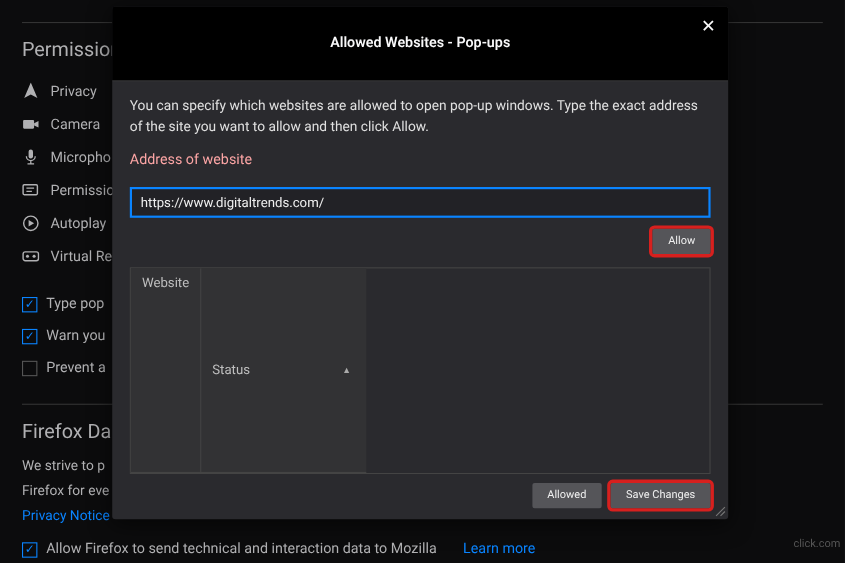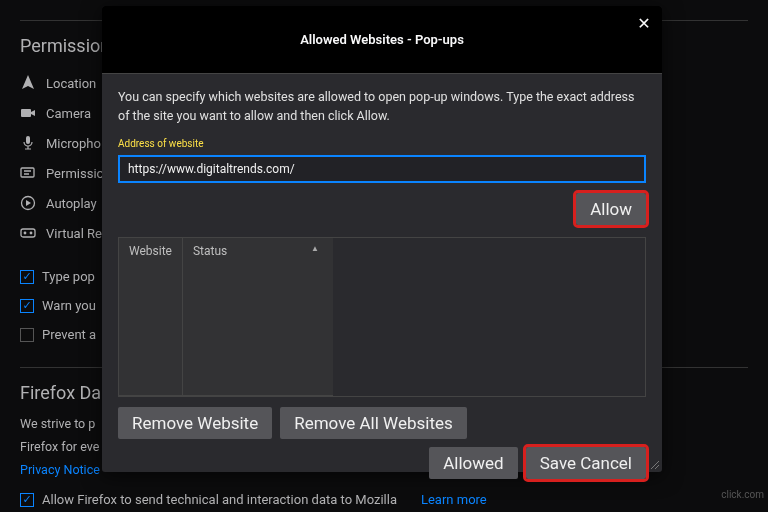--- a/index.html
+++ b/index.html
@@ -16,31 +16,31 @@
   .chk.checked::after { content: "✓"; color: #0a84ff; font-size: 11px; line-height: 1; }
   .para { color: #b1b1b3; font-size: 12.5px; line-height: 1.5; margin: 4px 0; }
   .link { color: #0a84ff; text-decoration: none; }
   
   .dialog { position: absolute; top: 6px; left: 102px; width: 560px; height: 466px; background: #2a2a2e; border-radius: 3px; box-shadow: 0 4px 20px rgba(0,0,0,0.6); display: flex; flex-direction: column; }
   .dialog-header { position: relative; background: #000000; border-bottom: 1px solid #444; padding: 26px 0; border-radius: 3px 3px 0 0; }
   .dialog-title { text-align: center; color: #f9f9fa; font-size: 13px; font-weight: 600; }
   .dialog-close { position: absolute; right: 8px; top: 7px; width: 20px; height: 20px; color: #f9f9fa; font-size: 16px; display: flex; align-items: center; justify-content: center; cursor: pointer; }
   .dialog-body { padding: 14px 16px 10px 16px; flex: 1; display: flex; flex-direction: column; }
   .desc { color: #e0e0e0; font-size: 12.5px; line-height: 1.5; margin-bottom: 12px; }
-  .lbl { color: #fde047; font-size: 10px; margin-bottom: 6px; }
+  .lbl { color: #fca5a5; font-size: 13px; margin-bottom: 17px; }
   .url-input { width: 100%; background: #222226; border: 2.5px solid #0a84ff; color: #f0f0f0; font-size: 12px; padding: 5px 8px; outline: none; }
   .btn-row-right { display: flex; justify-content: flex-end; margin-top: 10px; }
-  .btn { background: #555559; color: #f0f0f0; border: none; padding: 6px 14px; font-size: 17px; cursor: pointer; border-radius: 2px; }
+  .btn { background: #555559; color: #f0f0f0; border: none; padding: 6px 14px; font-size: 10px; cursor: pointer; border-radius: 2px; }
   .hl-red { outline: 3px solid #d7201e; outline-offset: 0; }
   
   .table-wrap { margin-top: 12px; border: 1px solid #444; flex: 1; display: flex; flex-direction: row; background: #2a2a2e; min-height: 160px; }
   .table-head { display: flex; background: #323234; border-bottom: 1px solid #444; }
   .th { padding: 6px 10px; color: #bfbfbf; font-size: 12px; }
   .th-website { flex: 1; border-right: 1px solid #444; }
-  .th-status { width: 150px; display: flex; align-items: flex-start; justify-content: space-between; }
+  .th-status { width: 150px; display: flex; align-items: center; justify-content: space-between; }
   .sort-ind { font-size: 8px; color: #aaa; margin-right: 4px; }
   .table-body { flex: 1; }
   
   .bottom-btns { display: flex; gap: 8px; margin-top: 10px; }
   .footer-btns { display: flex; gap: 8px; justify-content: flex-end; margin-top: 8px; }
   .resize-grip { position: absolute; right: 2px; bottom: 2px; width: 12px; height: 12px; }
   .resize-grip svg { width: 12px; height: 12px; }
   
   .watermark { position: absolute; right: 4px; bottom: 12px; color: #555; font-size: 10px; }
 </style>
@@ -48,21 +48,21 @@
 <body>
 
 <div class="settings-bg">
   <hr class="section-divider">
   <div class="section-title">Permissions</div>
 
   <div class="perm-row">
     <svg class="perm-icon" viewBox="0 0 16 16">
         <path d="M8 0l6 14-6-3-6 3z"></path>
       </svg>
-    <span>Location</span>
+    <span>Privacy</span>
   </div>
   <div class="perm-row">
     <svg class="perm-icon" viewBox="0 0 16 16">
         <rect x="1" y="4" width="10" height="8" rx="1"></rect>
         <path d="M11 7l4-2v6l-4-2z"></path>
       </svg>
     <span>Camera</span>
   </div>
   <div class="perm-row">
     <svg class="perm-icon" viewBox="0 0 16 16">
@@ -140,27 +140,23 @@
       <div class="table-head">
         <div class="th th-website">Website</div>
         <div class="th th-status">
           <span>Status</span>
           <span class="sort-ind">▲</span>
         </div>
       </div>
       <div class="table-body"></div>
     </div>
 
-    <div class="bottom-btns">
-      <button class="btn">Remove Website</button>
-      <button class="btn">Remove All Websites</button>
-    </div>
     <div class="footer-btns">
       <button class="btn">Allowed</button>
-      <button class="btn hl-red">Save Cancel</button>
+      <button class="btn hl-red">Save Changes</button>
     </div>
   </div>
   <div class="resize-grip">
     <svg viewBox="0 0 12 12">
       <path d="M11 3L3 11M11 7L7 11M11 11L11 11" stroke="#777" stroke-width="1"></path>
     </svg>
   </div>
 </div>
 
 <div class="watermark">click.com</div>

